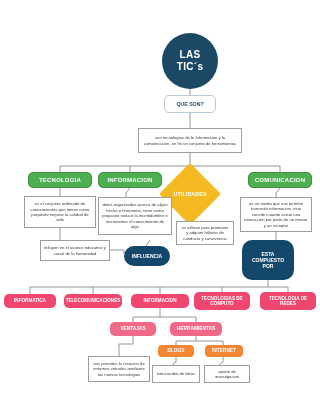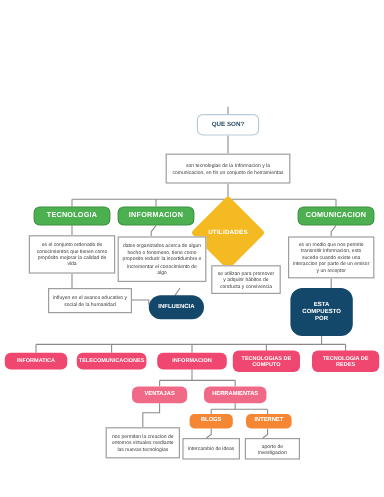--- a/index.html
+++ b/index.html
@@ -121,20 +121,24 @@
       <path d="M176,341 L223,341"></path>
       <path d="M176,341 L176,345"></path>
       <path d="M223,341 L223,345"></path>
 
       <path d="M176,357 L176,362 L172,365"></path>
 
       <path d="M223,357 L223,362 L219,365"></path>
     </g>
   </svg>
 
+  <div class="node root" style="left:162px;top:33px;width:56px;height:56px;font-size:10px;flex-direction:column;">
+    <span>LAS</span>
+    <span>TIC´s</span>
+  </div>
 
   <div class="node whitebox" style="left:164px;top:95px;width:52px;height:18px;font-size:5.2px;">
     <span>QUE SON?</span>
   </div>
 
   <div class="node plain" style="left:138px;top:128px;width:104px;height:25px;font-size:4.2px;">
     <span>son tecnologias de la Informacion y la comunicacion, en fin un conjunto de herramientas</span>
   </div>
 
   <div class="node green" style="left:28px;top:172px;width:64px;height:16px;font-size:6px;">

